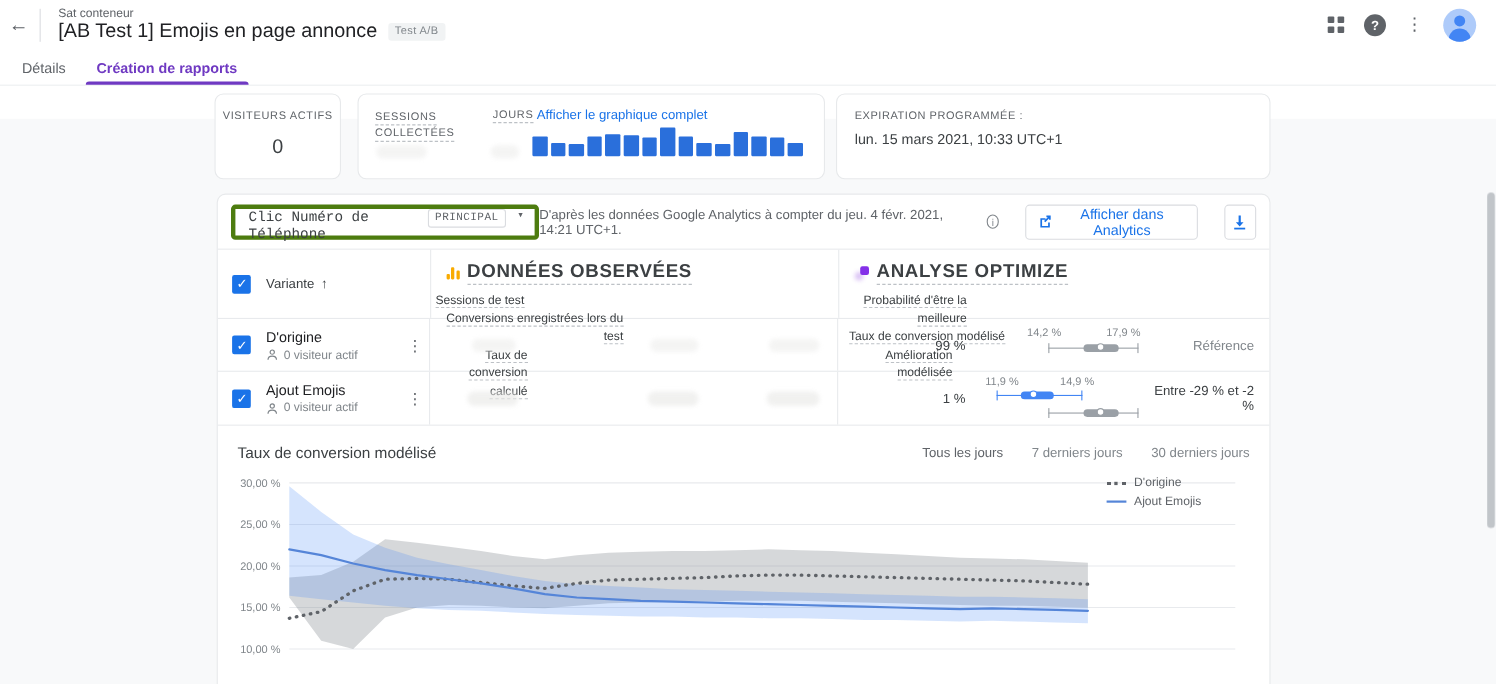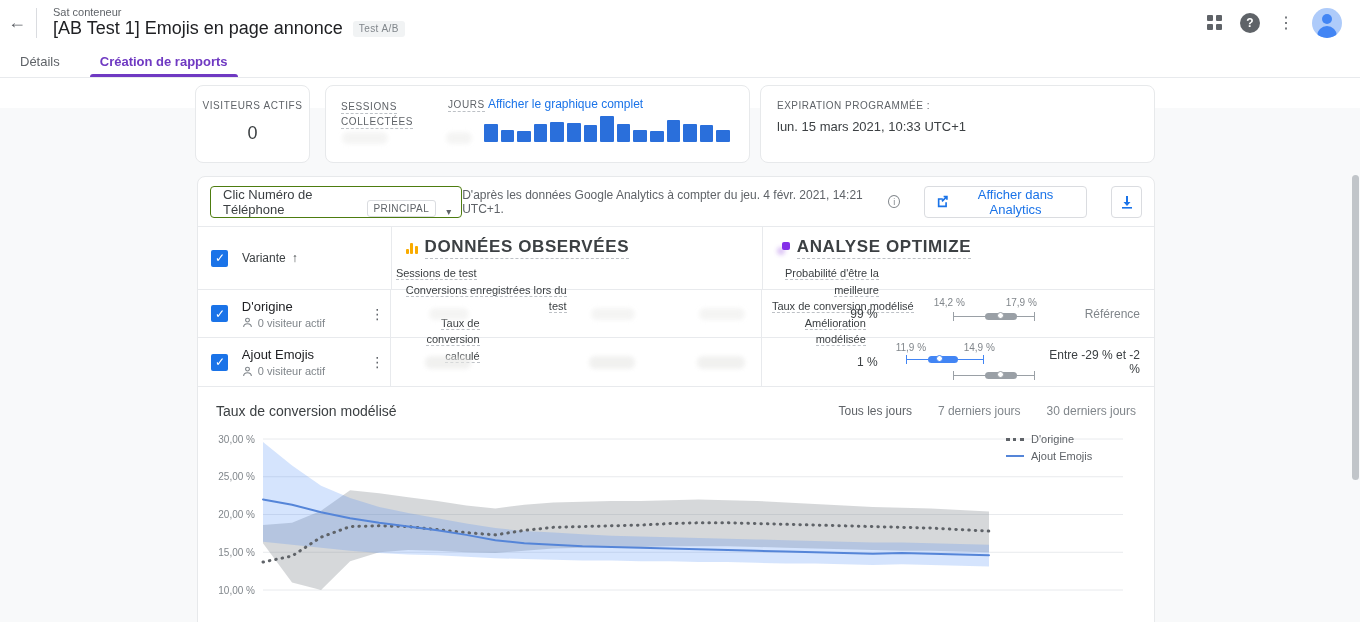--- a/index.html
+++ b/index.html
@@ -25,21 +25,21 @@
   .apps-grid { display:grid; grid-template-columns:6px 6px; grid-template-rows:6px 6px; gap:3px; cursor:pointer; }
   .apps-grid i { background:#5f6368; border-radius:1px; }
   .help-circle { width:20px; height:20px; border-radius:50%; background:#5f6368; color:#fff; font-size:12px;
     display:flex; align-items:center; justify-content:center; font-weight:bold; cursor:pointer; }
   .more-dots { color:#5f6368; font-size:16px; letter-spacing:0; cursor:pointer; line-height:1; }
   .avatar { width:30px; height:30px; border-radius:50%; background:#aecbfa; position:relative; overflow:hidden; cursor:pointer; }
   .avatar .head { position:absolute; top:6px; left:10px; width:10px; height:10px; border-radius:50%; background:#4285f4; }
   .avatar .body { position:absolute; top:18px; left:5px; width:20px; height:14px; border-radius:10px 10px 0 0; background:#4285f4; }
 
   
-  .tabbar { height:33px; background:#fff; border-bottom:1px solid #e8eaed; display:flex; align-items:stretch; padding-left:18px; gap:36px; }
+  .tabbar { height:33px; background:#fff; border-bottom:1px solid #e8eaed; display:flex; align-items:stretch; padding-left:18px; gap:24px; }
   .tab { display:flex; align-items:center; font-size:13px; color:#5f6368; cursor:pointer; position:relative; padding:0 2px; }
   .tab.active { color:#6f39c2; font-weight:bold; }
   .tab.active::after { content:""; position:absolute; left:-8px; right:-8px; bottom:0; height:3px; background:#6f39c2; border-radius:3px 3px 0 0; }
 
   
   .content { position:relative; height:544px; background:#f8f9fa; }
   .content::before { content:""; position:absolute; top:0; left:0; right:0; height:30px; background:#fff; }
   .card { position:absolute; background:#fff; border:1px solid #e7e9eb; border-radius:8px; }
   .kpi-label { font-size:10px; color:#5f6368; letter-spacing:.6px; }
   .dotted-u { border-bottom:1px dashed #bdc1c6; padding-bottom:1px; }
@@ -56,22 +56,22 @@
   .blob { position:absolute; background:#e8e8e6; opacity:.45; filter:blur(2px); border-radius:6px; }
 
   .card-dates { left:760px; top:7px; width:395px; height:78px; padding:14px 16px; display:flex; gap:44px; }
   .date-col .kpi-label { letter-spacing:.5px; }
   .date-val { font-size:13px; color:#3c4043; margin-top:8px; }
 
   
   .main-card { left:197px; top:98px; width:958px; height:540px; border-radius:8px 8px 0 0; }
 
   .toolbar { height:50px; display:flex; align-items:center; padding:0 12px 0 12px; border-bottom:1px solid #e8eaed; }
-  .objective-select { display:flex; align-items:flex-end; gap:10px; border:1px solid #4d7c0f; border-radius:4px;
-    height:32px; padding:0 10px 0 12px; cursor:pointer; min-width:248px; }
+  .objective-select { display:flex; align-items:flex-start; gap:10px; border:4px solid #4d7c0f; border-radius:4px;
+    height:32px; padding:0 10px 0 12px; cursor:pointer; min-width:248px;font-family:Liberation Mono, monospace; }
   .objective-name { font-size:13px; color:#3c4043; }
   .principal-chip { font-size:10px; color:#5f6368; border:1px solid #dadce0; border-radius:3px; padding:2px 6px; letter-spacing:.4px; }
   .caret { margin-left:auto; color:#5f6368; font-size:10px; }
   .toolbar-right { margin-left:auto; display:flex; align-items:center; gap:24px; }
   .data-caption { font-size:12px; color:#5f6368; }
   .info-i { display:inline-flex; width:13px; height:13px; border:1px solid #80868b; border-radius:50%;
     color:#80868b; font-size:9px; align-items:center; justify-content:center; font-style:normal; cursor:pointer; }
   .analytics-btn { display:flex; align-items:center; gap:8px; height:32px; padding:0 12px; border:1px solid #dadce0;
     border-radius:4px; background:#fff; color:#1a73e8; font-size:13px; cursor:pointer; }
   .dl-btn { width:34px; height:32px; border:1px solid #dadce0; border-radius:4px; background:#fff;

